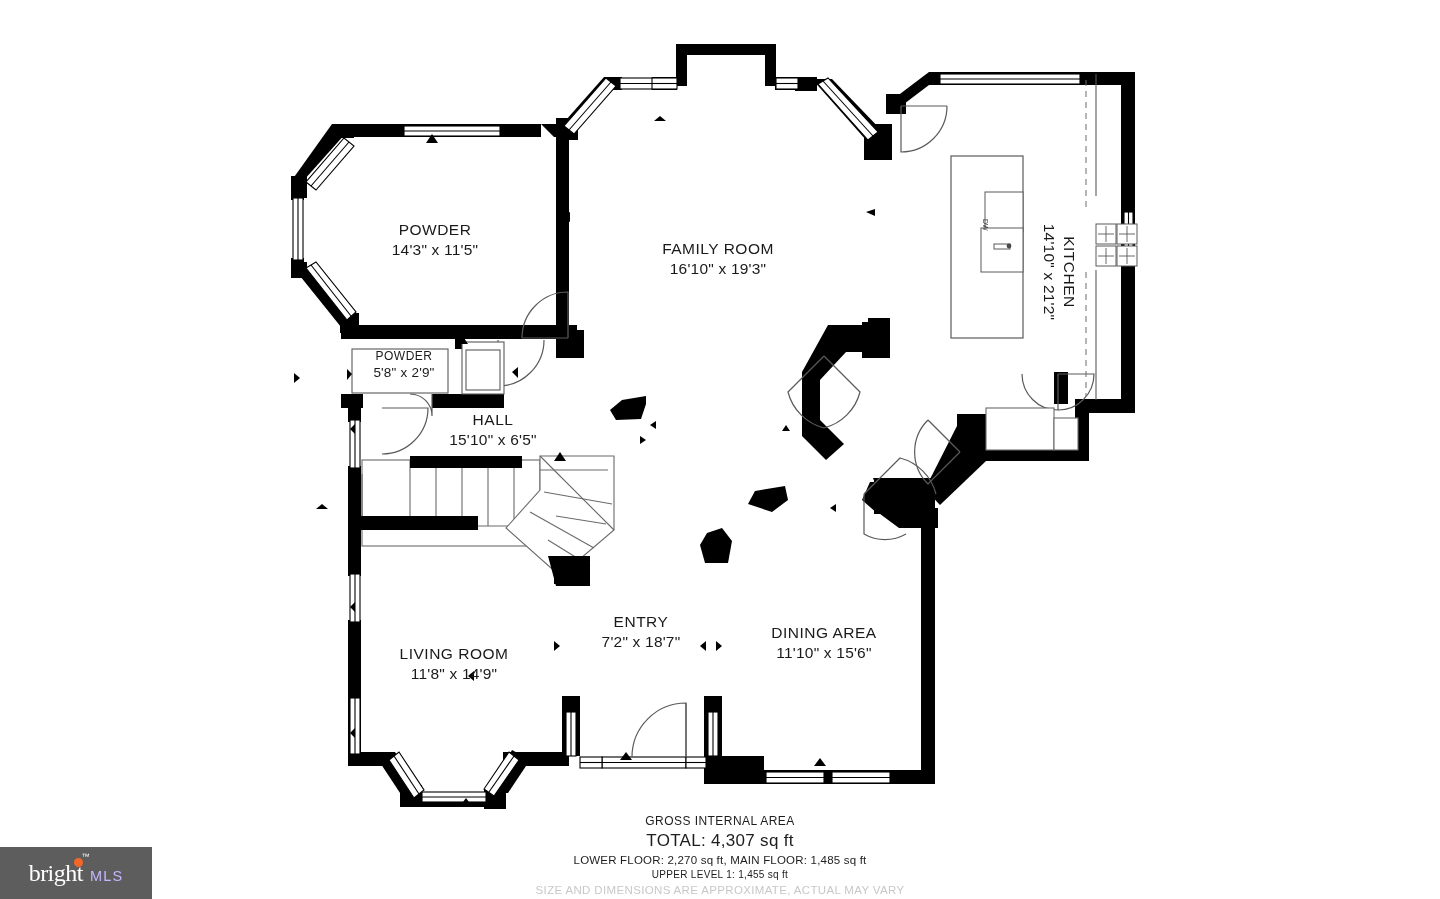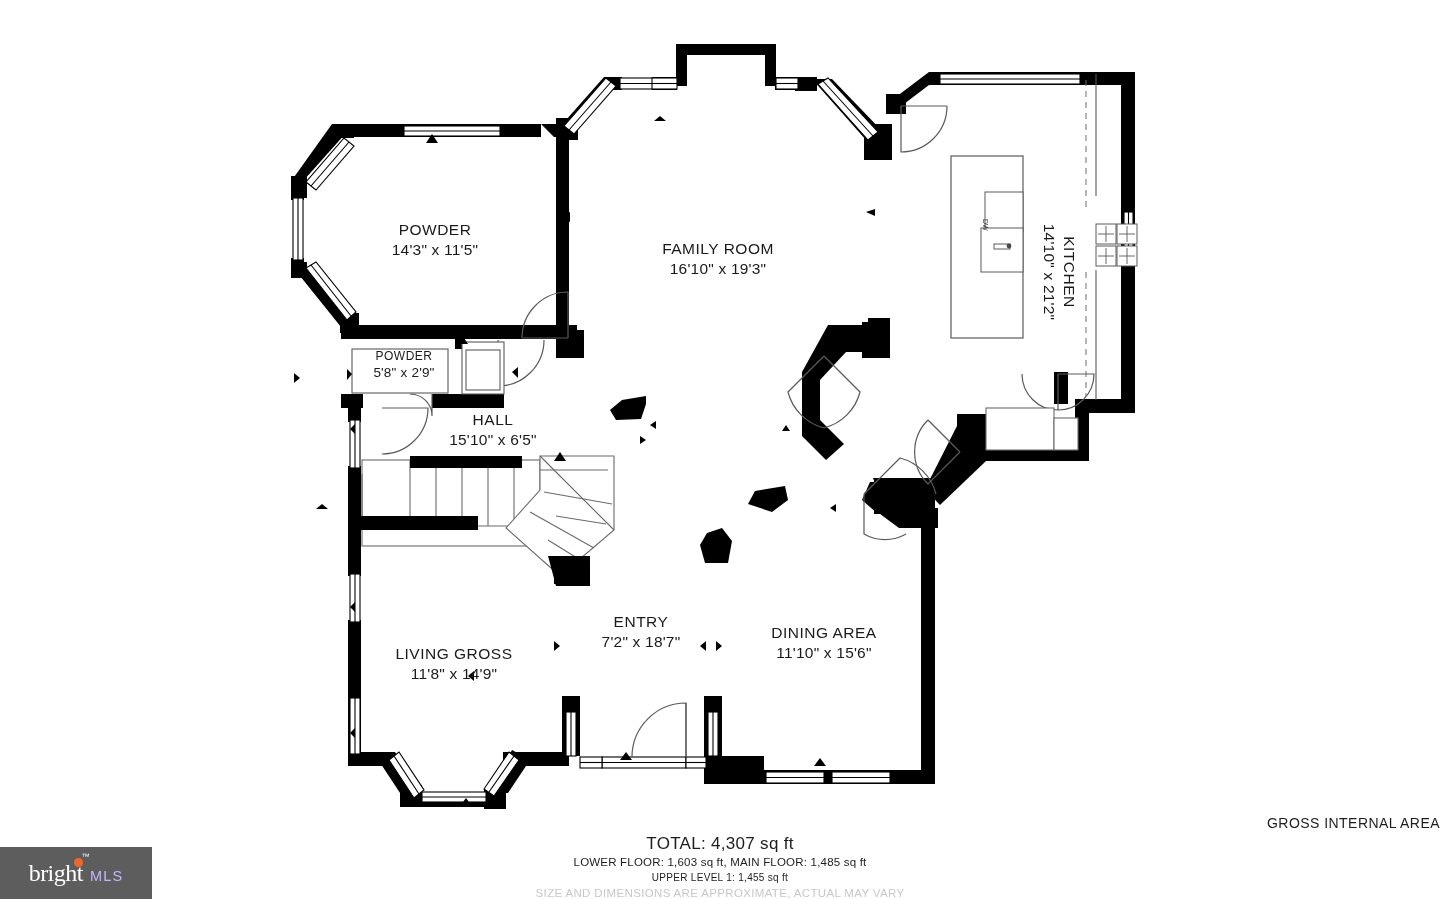--- a/index.html
+++ b/index.html
@@ -22,21 +22,21 @@
     transform-origin:50% 50%;
     transform:translate(-50%,-50%) rotate(90deg);
     left:0;top:0;
   }
   .room-label.flat{transform:translate(-50%,-50%);}
 
   #footer-block{
     position:absolute;left:0;right:0;top:814px;text-align:center;color:#1d1d1d;
   }
   #footer-block .f-line{display:block;line-height:1.33;}
-  .f1{font-size:14px;letter-spacing:.45px;text-align:right;}
+  .f1{font-size:12px;letter-spacing:.45px;}
   .f2{font-size:17px;letter-spacing:.3px;}
   .f3{font-size:11.5px;letter-spacing:.2px;}
   .f4{font-size:10px;letter-spacing:.3px;}
   .f5{font-size:11.5px;letter-spacing:.35px;color:#c8c8c8;padding-top:2px;}
 
   #watermark{
     position:absolute;left:0;top:847px;width:152px;height:52px;
     background:#5d5d5d;display:flex;align-items:center;justify-content:center;
   }
   #wm-inner{position:relative;display:flex;align-items:baseline;}
@@ -418,31 +418,31 @@
     <span class="rname">ENTRY</span>
     <span class="rdim">7'2" x 18'7"</span>
   </div>
 
   <div class="room-label flat" style="left:824px;top:643px;">
     <span class="rname">DINING AREA</span>
     <span class="rdim">11'10" x 15'6"</span>
   </div>
 
   <div class="room-label flat" style="left:454px;top:664px;">
-    <span class="rname">LIVING GROSS</span>
+    <span class="rname">LIVING ROOM</span>
     <span class="rdim">11'8" x 14'9"</span>
   </div>
 
   <div style="position:absolute;left:989px;top:219px;font-size:7px;color:#3a3a3a;transform:rotate(90deg);transform-origin:0 0;">DW</div>
 </div>
 
 <div id="footer-block">
   <span class="f-line f1">GROSS INTERNAL AREA</span>
   <span class="f-line f2">TOTAL: 4,307 sq ft</span>
-  <span class="f-line f3">LOWER FLOOR: 1,603 sq ft, MAIN FLOOR: 1,485 sq ft</span>
+  <span class="f-line f3">LOWER FLOOR: 2,270 sq ft, MAIN FLOOR: 1,485 sq ft</span>
   <span class="f-line f4">UPPER LEVEL 1: 1,455 sq ft</span>
   <span class="f-line f5">SIZE AND DIMENSIONS ARE APPROXIMATE, ACTUAL MAY VARY</span>
 </div>
 
 <div id="watermark">
   <div id="wm-inner">
     <span id="wm-bright">bright</span>
     <span id="wm-dot"></span>
     <span id="wm-tm">™</span>
     <span id="wm-mls">MLS</span>

